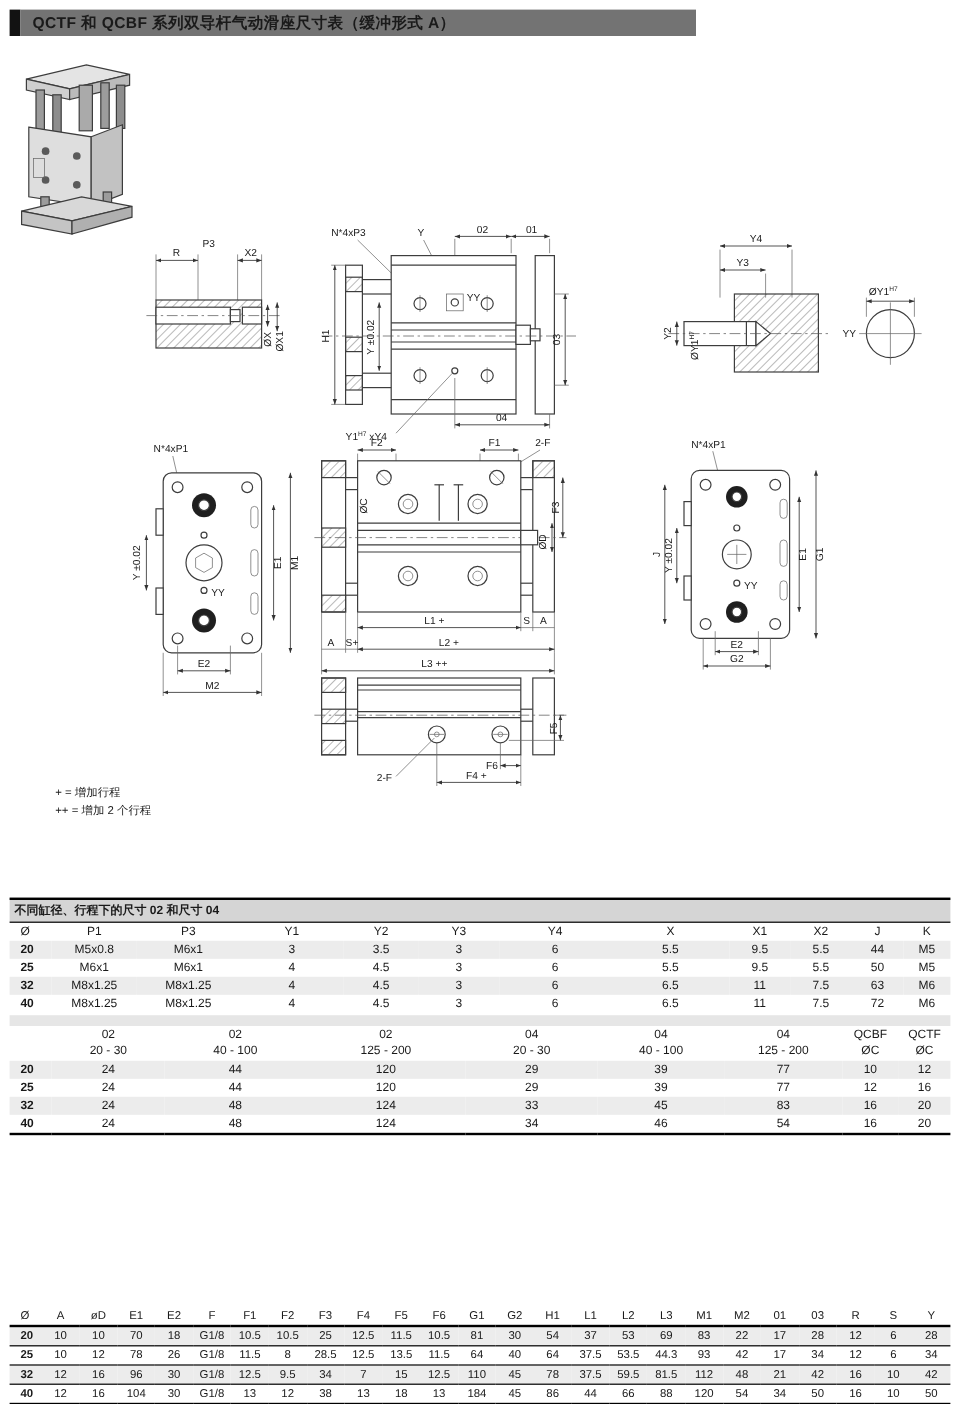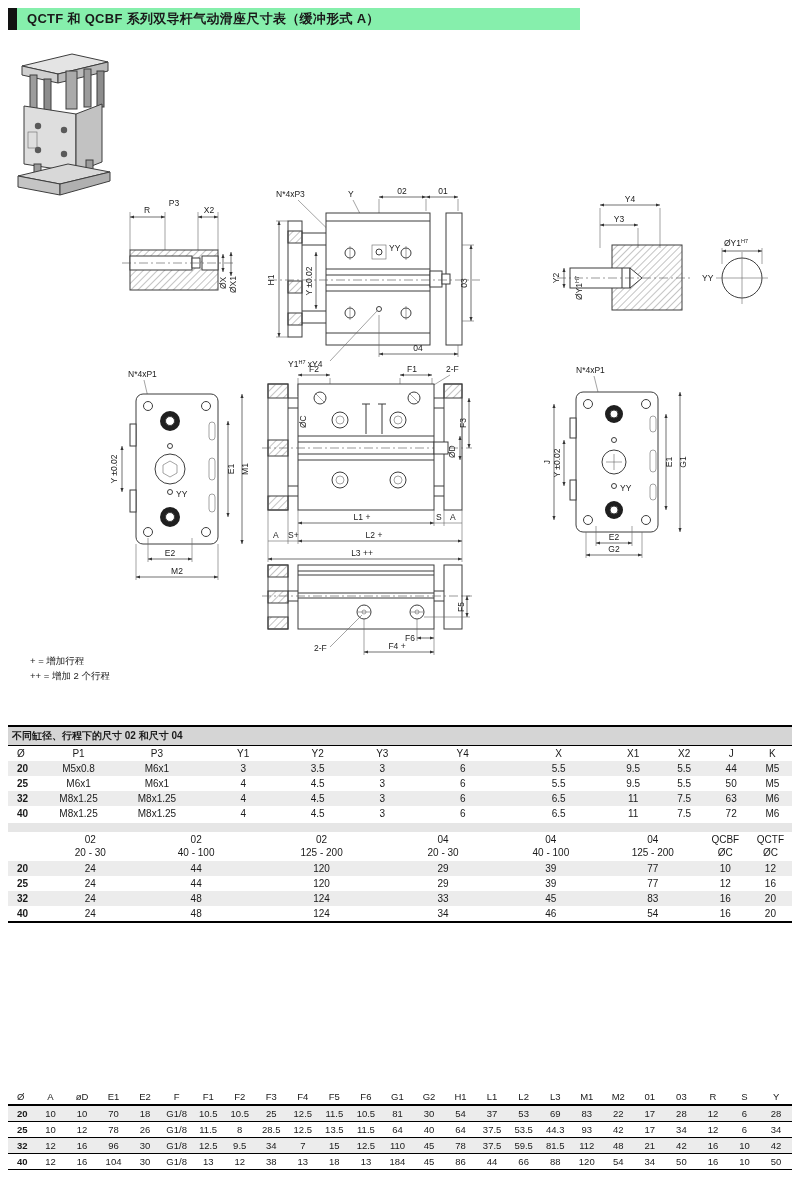--- a/index.html
+++ b/index.html
@@ -1,25 +1,25 @@
 <!DOCTYPE html>
 <html><head>
 <meta charset="utf-8">
 <style>
   html,body{margin:0;padding:0}
   body{width:800px;height:1190px;background:#fff;position:relative;
        font-family:"Liberation Sans","DejaVu Sans",sans-serif;color:#1a1a1a}
   #titlebar{position:absolute;left:8px;top:8px;display:flex;height:22px;width:572px}
   #titleblock{width:9px;background:#121212}
-  #titletext{flex:1;background:#86efac;font-weight:bold;font-size:13px;line-height:22px;
+  #titletext{flex:1;background:#737373;font-weight:bold;font-size:13px;line-height:22px;
              padding-left:10px;letter-spacing:.3px;white-space:nowrap;overflow:hidden}
   #drawings{position:absolute;left:0;top:40px;width:800px;height:660px}
-  #notes{position:absolute;left:30px;top:654px;font-size:9.5px;line-height:1.55}
+  #notes{position:absolute;left:46px;top:654px;font-size:9.5px;line-height:1.55}
   .tblock{position:absolute;left:8px;right:8px}
-  #tb1{top:725px}
+  #tb1{top:748px}
   #tb3{top:1089px}
   .tbar{background:#d5d5d5;border-top:2px solid #000;border-bottom:1px solid #000;
         font-weight:bold;font-size:10px;padding:2px 4px}
   table{width:100%;border-collapse:collapse;table-layout:fixed;font-size:10px}
   th{font-weight:normal;text-align:center;padding:2px 0;white-space:nowrap}
   td{text-align:center;padding:2px 0;white-space:nowrap}
   th:first-child,td:first-child{text-align:left;padding-left:9px}
   tbody td:first-child{font-weight:bold}
   #t1 tbody tr:nth-child(odd),#t2 tbody tr:nth-child(odd){background:#ececec}
   #t2{border-bottom:2px solid #000}

